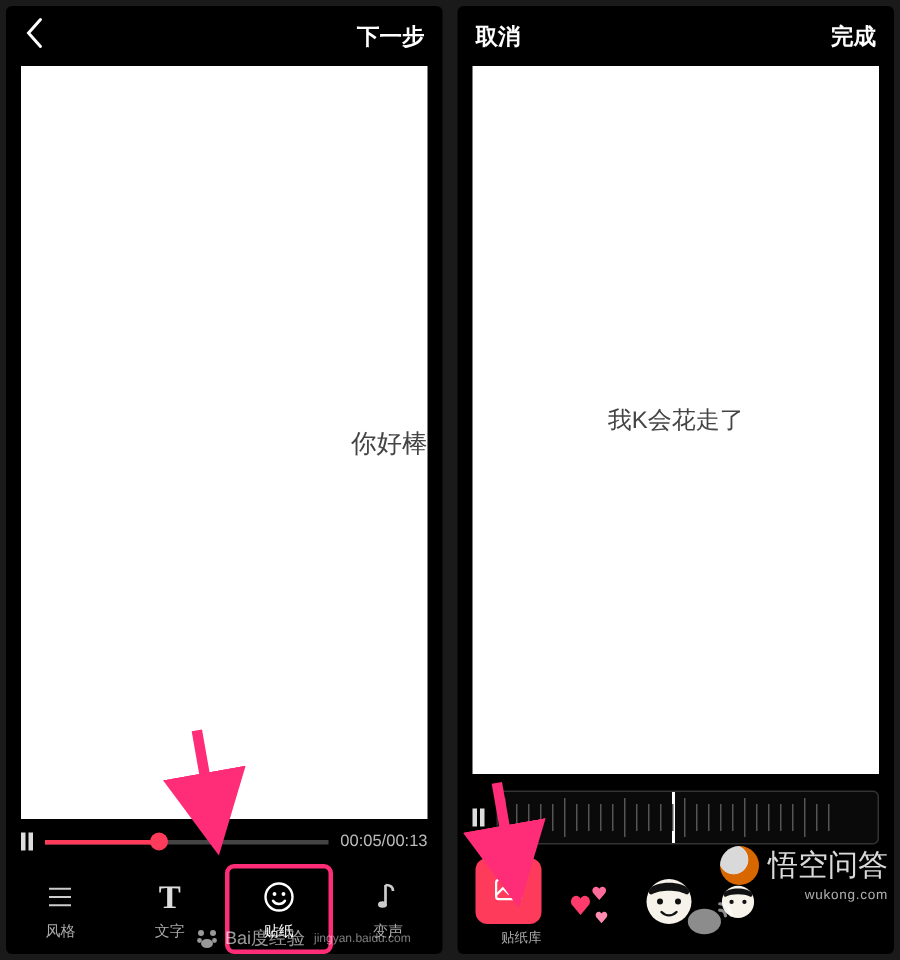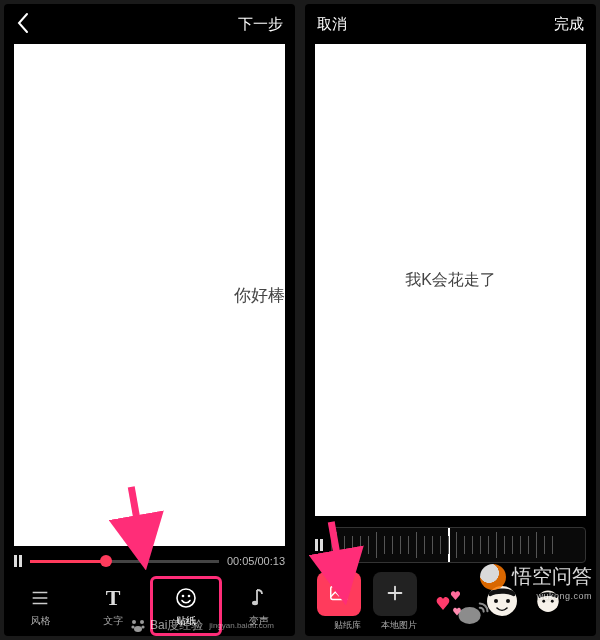--- a/index.html
+++ b/index.html
@@ -27,20 +27,21 @@
     overflow: hidden;
   }
   .topbar {
     display: flex;
     align-items: center;
     justify-content: space-between;
     height: 40px;
     padding: 0 12px;
     color: #fff;
     font-size: 15px;
+    font-weight: bold;
   }
   .back-chevron svg { width: 14px; height: 22px; }
   .canvas-area {
     flex: 1;
     margin: 0 10px;
     position: relative;
     display: flex;
     flex-direction: column;
   }
   .canvas {
@@ -339,30 +340,20 @@
         <div class="lib-tile red">
           <span>
             <svg width="22" height="22" viewBox="0 0 24 24">
                 <rect x="3" y="5" width="18" height="14" rx="2" stroke="#fff" stroke-width="1.6" fill="none"></rect>
                 <path d="M3 16l5-5 4 4 3-3 6 6" stroke="#fff" stroke-width="1.6" fill="none"></path>
               </svg>
           </span>
         </div>
         <span>贴纸库</span>
       </div>
-      <div class="lib-item">
-        <div class="lib-tile">
-          <span>
-            <svg width="22" height="22" viewBox="0 0 24 24">
-                <path d="M12 5v14M5 12h14" stroke="#ddd" stroke-width="2" stroke-linecap="round"></path>
-              </svg>
-          </span>
-        </div>
-        <span>本地图片</span>
-      </div>
 
       <div class="sticker-preview">
         <svg width="40" height="40" viewBox="0 0 40 40">
           <path d="M10 22c-4-4 2-10 5-5 3-5 9 1 5 5l-5 6z" fill="#ff3b6b"></path>
           <path d="M24 14c-3-3 1-7 3.5-3.5C30 7 34 11 31 14l-3.5 4z" fill="#ff6b9b"></path>
           <path d="M26 30c-2.5-2.5 1-6 3-3 2-3 5.5 .5 3 3l-3 3.5z" fill="#ff8bb0"></path>
         </svg>
       </div>
       <div class="sticker-preview">
         <svg width="42" height="42" viewBox="0 0 42 42">

